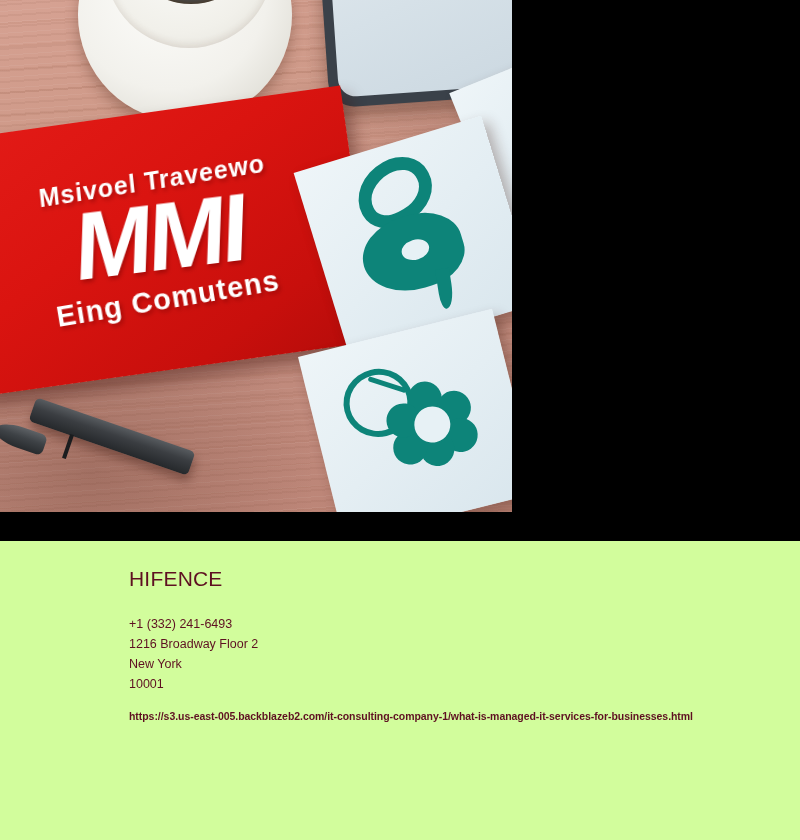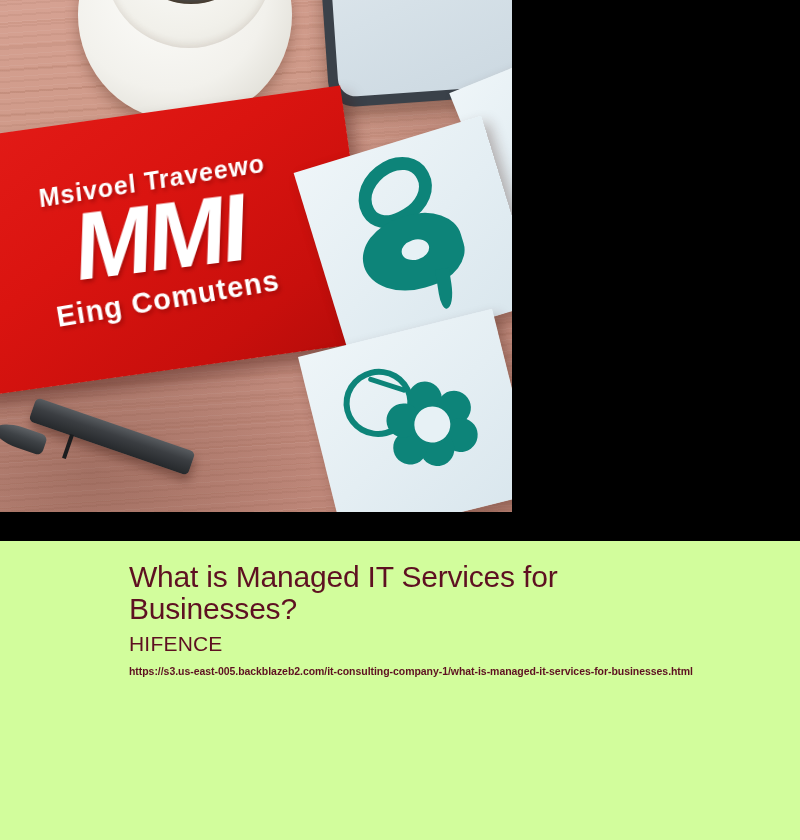--- a/index.html
+++ b/index.html
@@ -341,21 +341,26 @@
       </div>
     </div>
 
     <div class="pen-body"></div>
     <div class="pen-tip"></div>
     <div class="pen-band"></div>
   </div>
 
   <div class="content">
     <div class="content-inner">
-      <h1 class="page-title">What is Managed IT Services for Businesses?</h1>
       <div class="brand">HIFENCE</div>
 
+      <ul class="contact">
+        <li>+1 (332) 241-6493</li>
+        <li>1216 Broadway Floor 2</li>
+        <li>New York</li>
+        <li>10001</li>
+      </ul>
 
       <div class="source-url">https://s3.us-east-005.backblazeb2.com/it-consulting-company-1/what-is-managed-it-services-for-businesses.html</div>
     </div>
   </div>
 
 </div>
 
 </body></html>

